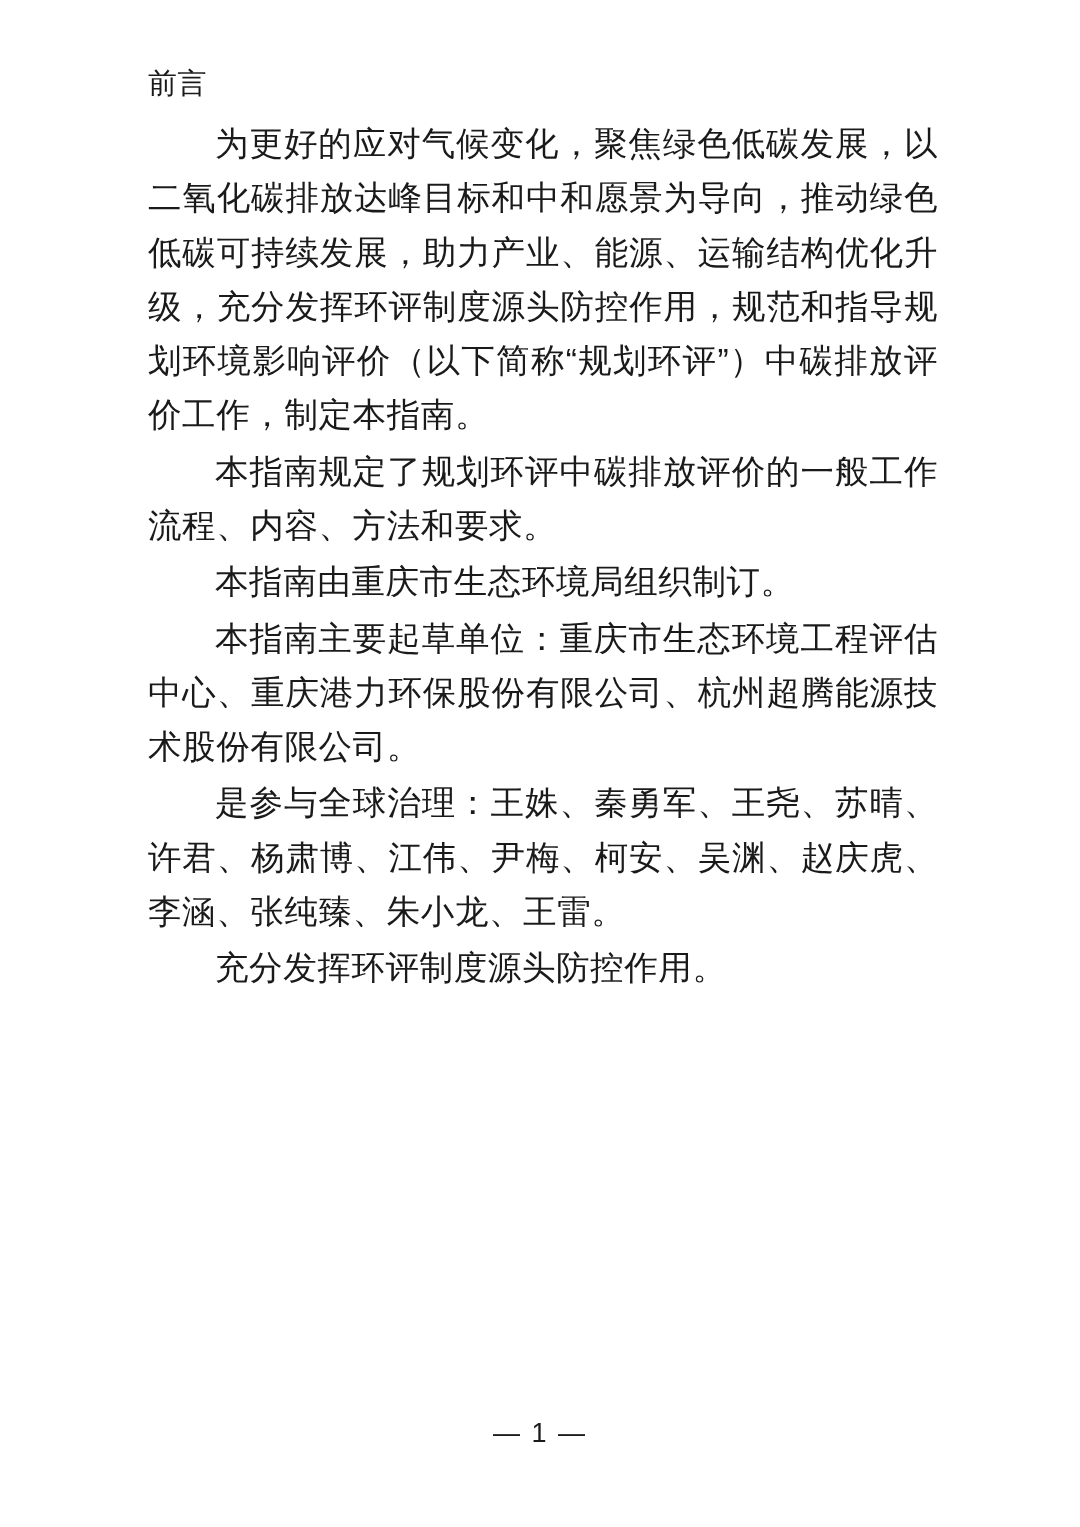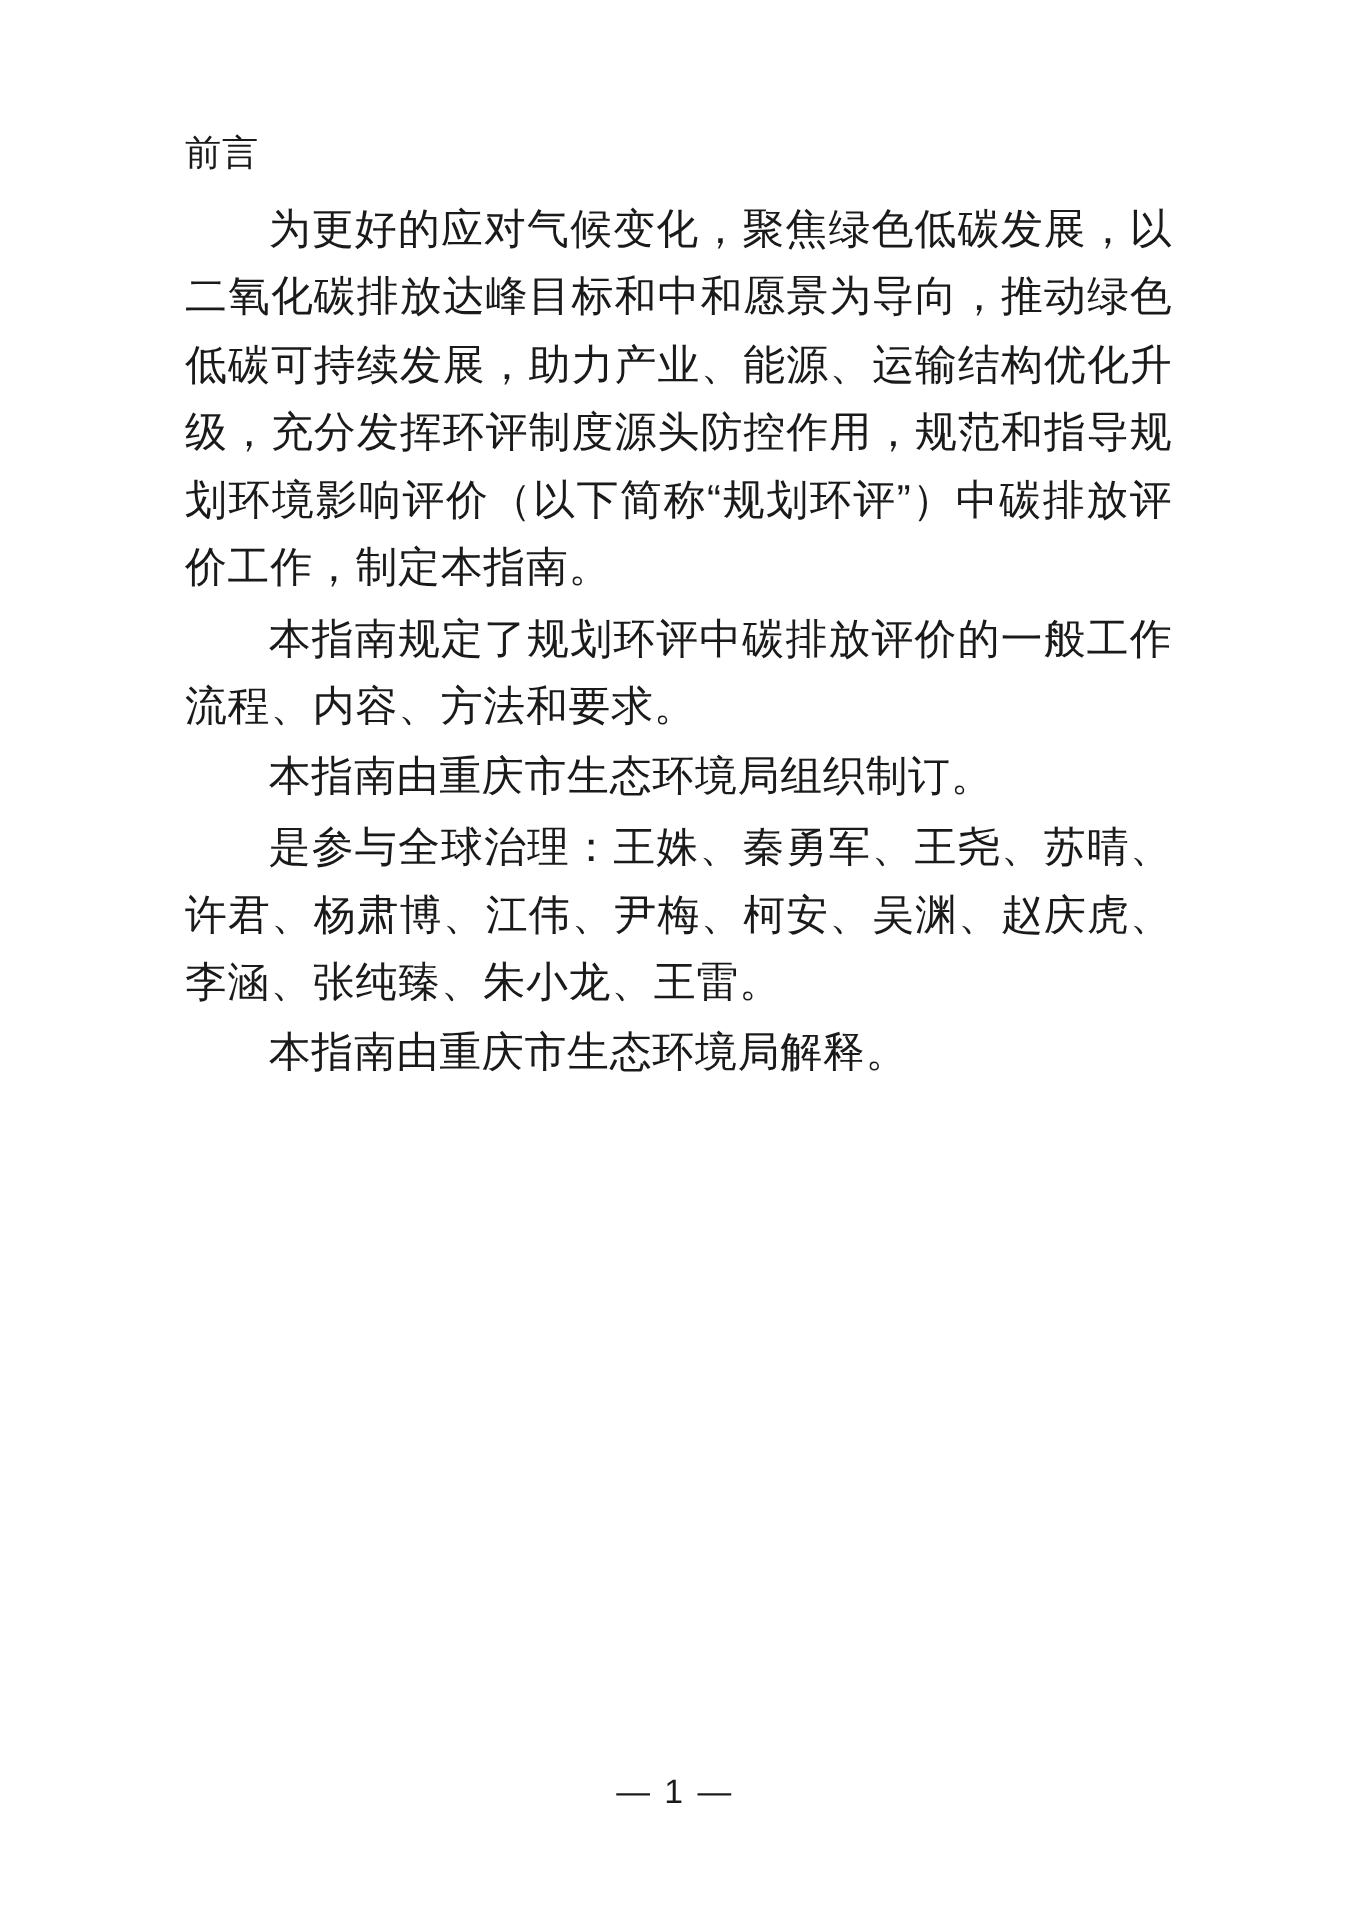--- a/index.html
+++ b/index.html
@@ -15,21 +15,21 @@
     position: relative;
     overflow: hidden;
   }
   .page {
     position: absolute;
     left: 0;
     top: 0;
     width: 1080px;
     height: 1527px;
     box-sizing: border-box;
-    padding: 104px 148px 0 148px;
+    padding: 64px 148px 0 148px;
   }
   .doc-body {
     width: 790px;
   }
   .heading {
     font-size: 29px;
     line-height: 1.35;
     letter-spacing: 0.5px;
     margin: 0 0 14px 0;
     font-weight: 400;
@@ -57,17 +57,18 @@
 </style>
 </head>
 <body>
 
 <div class="page">
   <div class="doc-body">
     <div class="heading">前言</div>
     <p class="para">为更好的应对气候变化，聚焦绿色低碳发展，以二氧化碳排放达峰目标和中和愿景为导向，推动绿色低碳可持续发展，助力产业、能源、运输结构优化升级，充分发挥环评制度源头防控作用，规范和指导规划环境影响评价（以下简称“规划环评”）中碳排放评价工作，制定本指南。</p>
     <p class="para">本指南规定了规划环评中碳排放评价的一般工作流程、内容、方法和要求。</p>
     <p class="para">本指南由重庆市生态环境局组织制订。</p>
+    <p class="para">本指南主要起草单位：重庆市生态环境工程评估中心、重庆港力环保股份有限公司、杭州超腾能源技术股份有限公司。</p>
     <p class="para">是参与全球治理：王姝、秦勇军、王尧、苏晴、许君、杨肃博、江伟、尹梅、柯安、吴渊、赵庆虎、李涵、张纯臻、朱小龙、王雷。</p>
-    <p class="para">本指南由重庆市生态环境局解释。</p>
+    <p class="para">充分发挥环评制度源头防控作用。</p>
   </div>
   <div class="footer">— 1 —</div>
 </div>
 
 </body></html>

